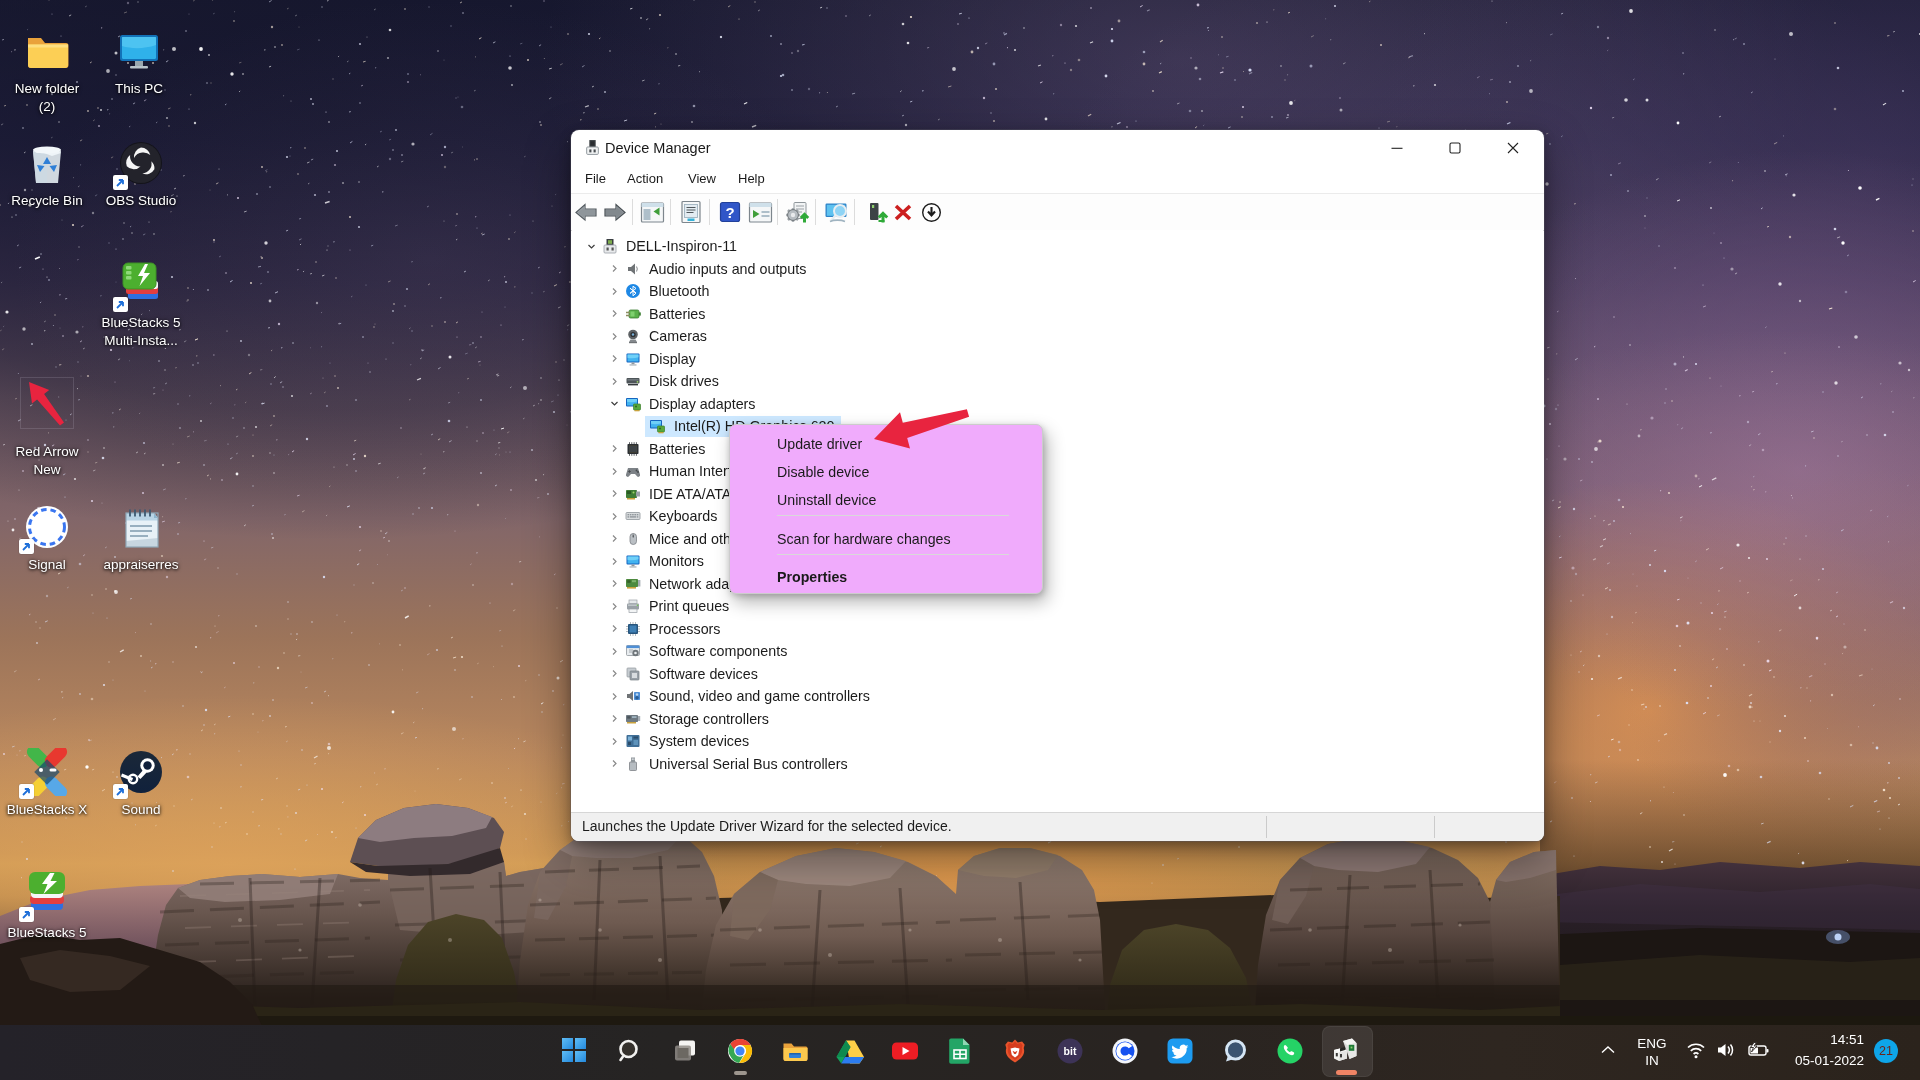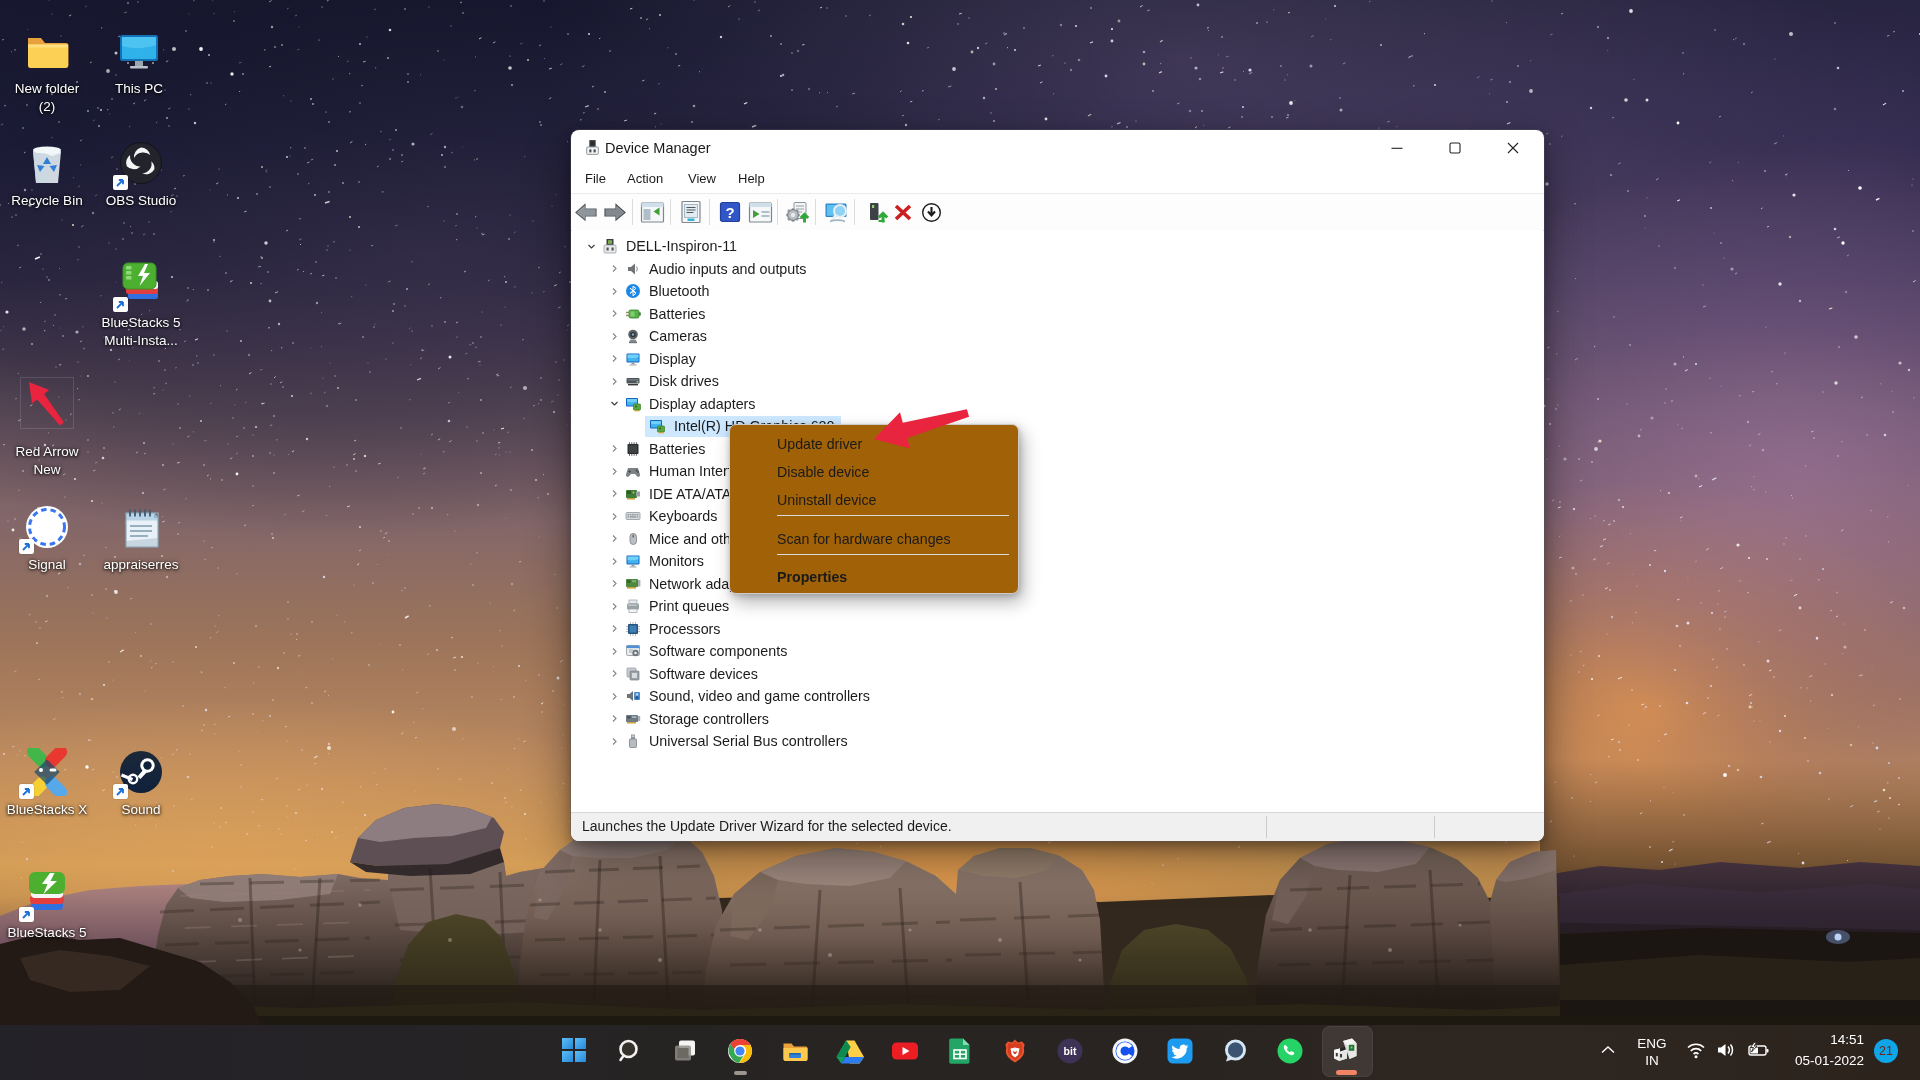--- a/index.html
+++ b/index.html
@@ -21,21 +21,21 @@
 .tsep{position:absolute;top:5px;width:1px;height:26px;background:#dcdcdc;}
 .ticon{position:absolute;top:8px;}
 #tree{position:absolute;left:1px;top:100px;right:1px;bottom:28px;background:#fff;overflow:hidden;}
 .row{position:relative;height:22.5px;display:flex;align-items:center;font-size:14.3px;color:#1b1b1b;white-space:nowrap;}
 .chev{width:10px;flex:0 0 10px;display:flex;align-items:center;justify-content:center;}
 .ric{width:17px;flex:0 0 17px;height:16px;margin-left:6px;position:relative;}
 .rtx{margin-left:7px;}
 #status{position:absolute;left:0;bottom:0;right:0;height:28px;background:#f0f0f0;border-top:1px solid #d6d6d6;border-radius:0 0 8px 8px;font-size:14px;color:#1b1b1b;line-height:27px;}
 .ssep{position:absolute;top:3px;width:1px;height:22px;background:#cbcbcb;}
 
-#cmenu{position:absolute;left:729px;top:424px;width:288px;height:168px;background:#a16207;border:1px solid #cccccc;border-radius:7px;box-shadow:4px 8px 18px rgba(0,0,0,.30),1px 2px 6px rgba(0,0,0,.18);z-index:40;}
+#cmenu{position:absolute;left:729px;top:424px;width:288px;height:168px;background:#f0abfc;border:1px solid #cccccc;border-radius:7px;box-shadow:4px 8px 18px rgba(0,0,0,.30),1px 2px 6px rgba(0,0,0,.18);z-index:40;padding-left:24px;}
 .mi{position:absolute;left:47px;height:20px;line-height:20px;font-size:14.2px;color:#1a1a1a;}
 .msep{position:absolute;left:47px;width:232px;height:1px;background:#d9d9d9;}
 
 #taskbar{position:absolute;left:0;top:1025px;width:1920px;height:55px;background:linear-gradient(90deg,#242229 0%,#262423 35%,#292421 60%,#2e2620 78%,#2b231c 100%);z-index:20;}
 .tbi{position:absolute;top:1037px;width:28px;height:28px;z-index:21;}
 .tray{position:absolute;color:#fff;z-index:21;transform:translateZ(0);}
 </style>
 </head>
 <body>
 <div id="stage">
@@ -2975,20 +2975,31 @@
             </svg></span>
           <span class="rtx">Storage controllers</span>
         </div>
   <div class="row" style="margin-left:37px">
           <span class="chev">
             <svg width="9" height="9" viewBox="0 0 9 9">
               <path d="M3 1.5l3 3-3 3" stroke="#8a8a8a" stroke-width="1.2" fill="none"></path>
             </svg>
           </span>
           <span class="ric"><svg width="16" height="16">
+              <use href="#i-sys"></use>
+            </svg></span>
+          <span class="rtx">System devices</span>
+        </div>
+  <div class="row" style="margin-left:37px">
+          <span class="chev">
+            <svg width="9" height="9" viewBox="0 0 9 9">
+              <path d="M3 1.5l3 3-3 3" stroke="#8a8a8a" stroke-width="1.2" fill="none"></path>
+            </svg>
+          </span>
+          <span class="ric"><svg width="16" height="16">
               <use href="#i-usb"></use>
             </svg></span>
           <span class="rtx">Universal Serial Bus controllers</span>
         </div>
  </div>
  <div id="status"><span style="padding-left:11px">Launches the Update Driver Wizard for the selected device.</span><div class="ssep" style="left:695px"></div><div class="ssep" style="left:863px"></div></div>
 </div>
 
 <div id="cmenu">
  <div class="mi" style="top:9px">Update driver</div>

